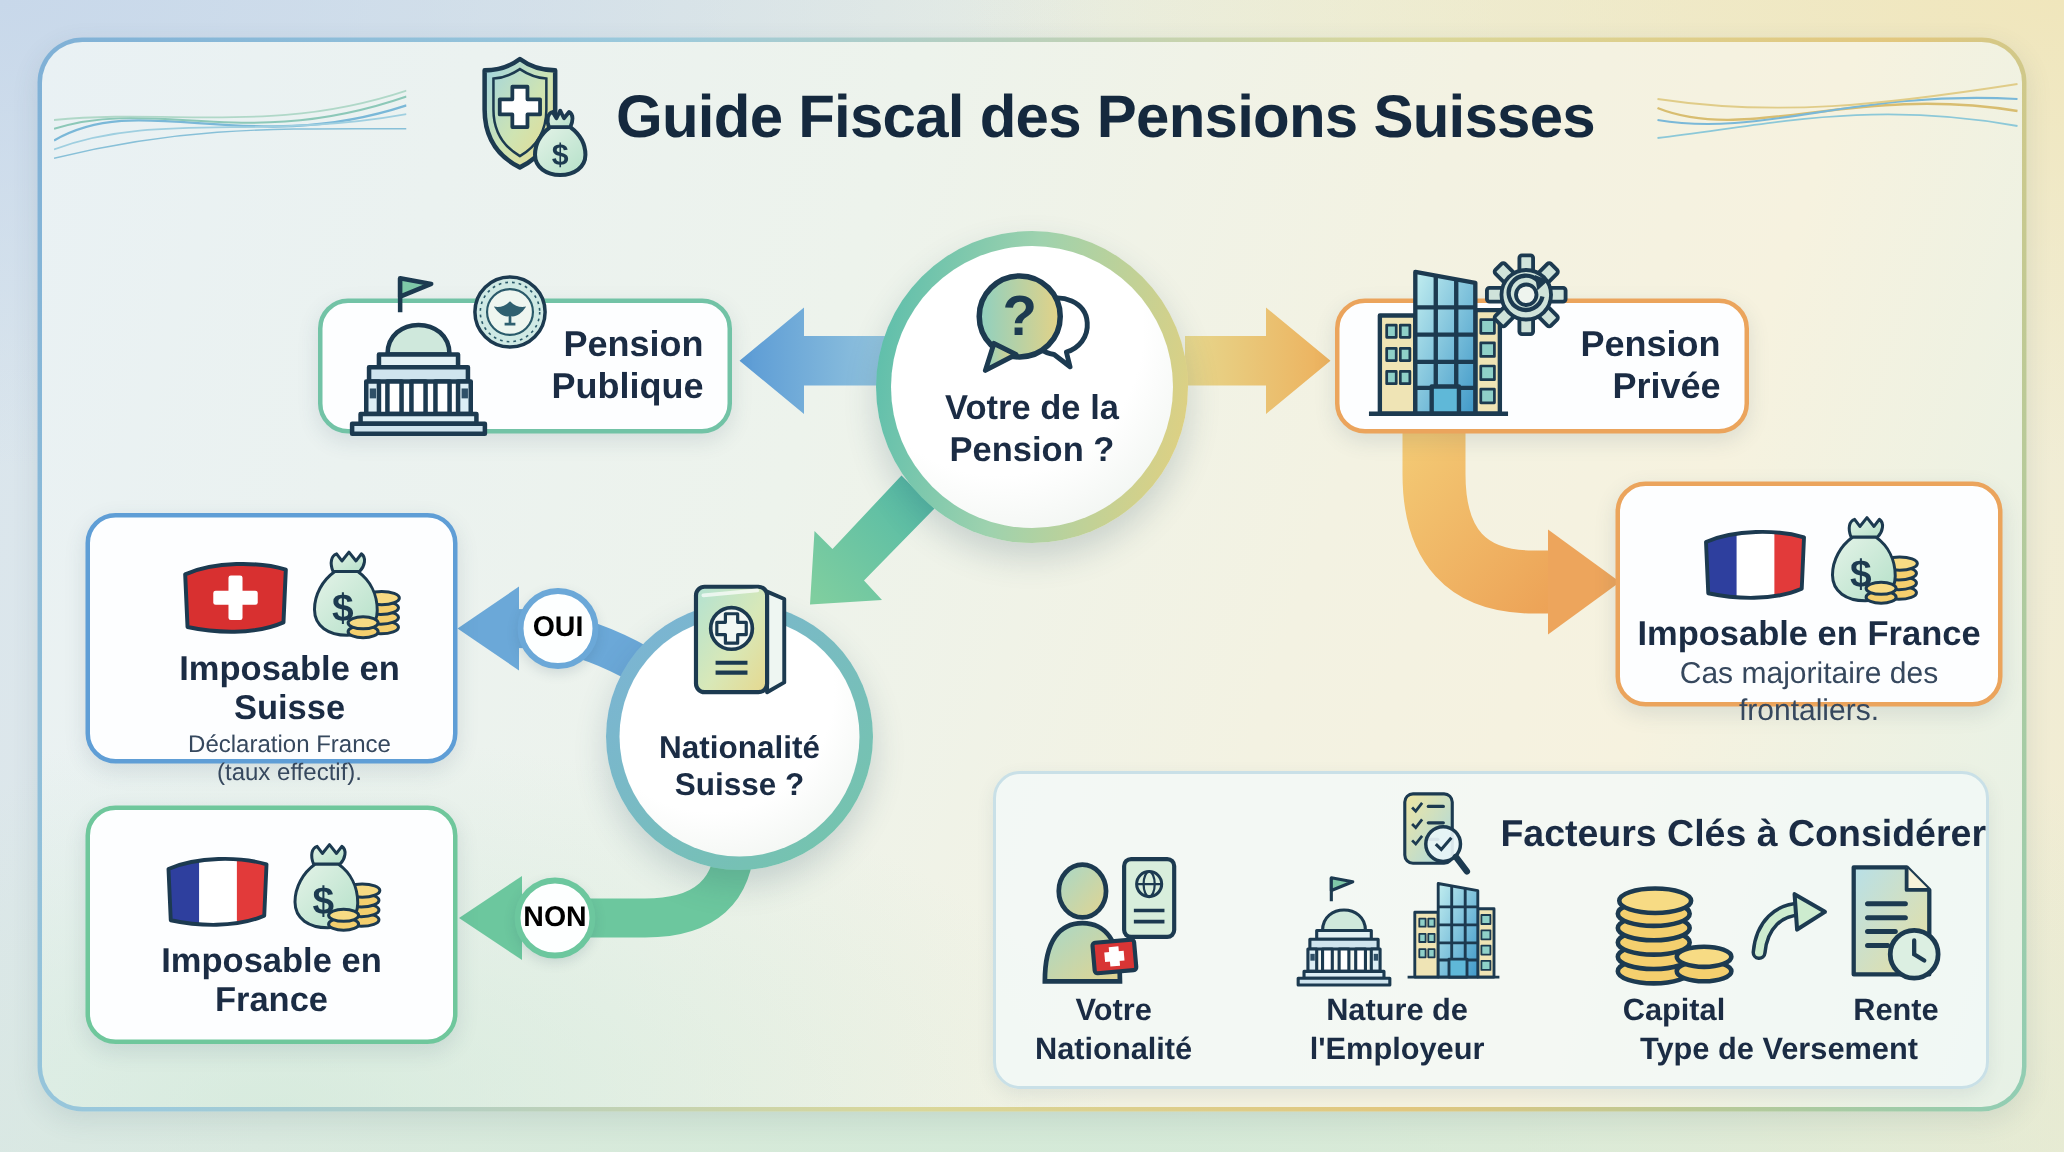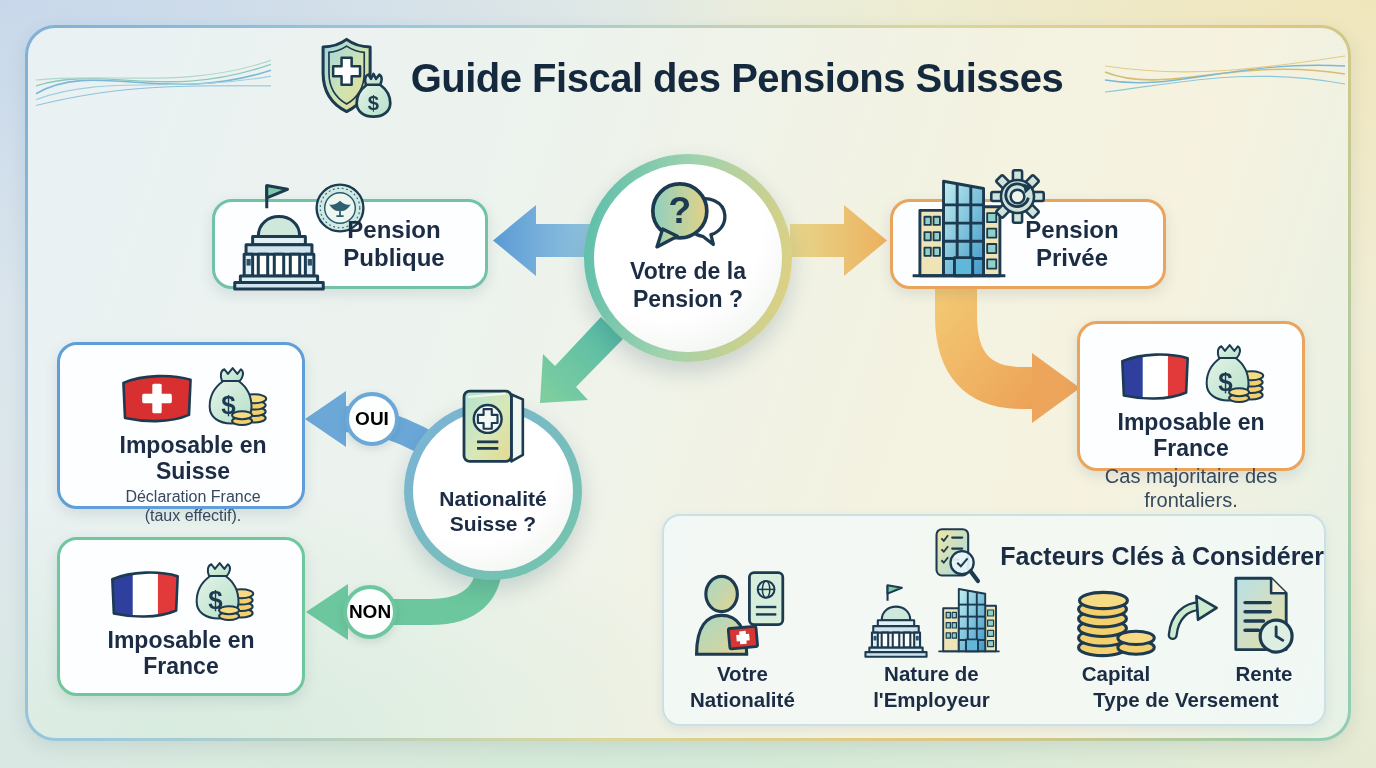--- a/index.html
+++ b/index.html
@@ -29,27 +29,27 @@
   .node-source .inner{width:100%;height:100%;border-radius:50%;display:flex;flex-direction:column;align-items:center;background:radial-gradient(circle at 38% 30%, #ffffff 55%, #e9efe9);}
   .chat-icon{width:90px;height:79px;margin-top:14px;}
   .node-text{font-size:23px;font-weight:700;color:#1b2c44;line-height:1.2;text-align:center;margin-top:1px;}
   .node-nat{left:404px;top:402px;width:178px;height:178px;padding:9px;background:linear-gradient(135deg,#7cb2d9,#74c6a8);}
   .node-nat .inner{position:relative;width:100%;height:100%;border-radius:50%;background:radial-gradient(circle at 38% 30%, #ffffff 55%, #eaf0ea);}
   .passport-icon{position:absolute;left:50%;transform:translateX(-50%);top:-28px;width:78px;height:85px;}
   .node-nat .node-text{position:absolute;left:0;right:0;top:74px;font-size:21px;}
   .box{position:absolute;background:#fdfeff;border-radius:20px;box-sizing:border-box;z-index:2;box-shadow:0 5px 14px rgba(44,78,102,.13);}
   .box-publique{left:212px;top:199px;width:276px;height:90px;border:3px solid #72c3a6;}
   .box-privee{left:890px;top:199px;width:276px;height:90px;border:3px solid #eba45c;}
-  .side-label{position:absolute;right:16px;top:0;height:100%;width:150px;display:flex;flex-direction:column;justify-content:center;text-align:center;font-size:24px;font-weight:700;color:#1b2c44;line-height:1.18;}
+  .side-label{position:absolute;right:16px;top:0;height:100%;width:150px;display:flex;flex-direction:column;justify-content:center;text-align:center;font-size:24px;font-weight:700;color:#1b2c44;line-height:1.18;align-items:flex-end;}
   .icon-gov{position:absolute;left:12px;top:-24px;width:104px;height:113px;}
   .icon-seal{position:absolute;left:98px;top:-21px;width:54px;height:54px;}
   .icon-office{position:absolute;left:16px;top:-30px;width:100px;height:114px;}
   .icon-gear{position:absolute;left:96px;top:-34px;width:57px;height:57px;}
   .result-box{display:flex;flex-direction:column;align-items:center;padding-top:14px;}
-  .box-fr-right{left:1077px;top:321px;width:228px;height:150px;border:3px solid #eba45c;}
+  .box-fr-right{left:1077px;top:321px;width:258px;height:150px;border:3px solid #eba45c;}
   .box-ch{left:57px;top:342px;width:248px;height:167px;border:3px solid #5f9ed6;padding-top:16px;padding-left:24px;}
   .box-fr-left{left:57px;top:537px;width:248px;height:159px;border:3px solid #6fc79c;padding-top:16px;}
   .icons-row{display:flex;align-items:flex-end;gap:6px;}
   .flag-icon{width:76px;height:55px;}
   .bag-icon{width:66px;height:66px;}
   .result-title{font-size:23px;font-weight:800;color:#1b2c44;margin-top:5px;line-height:1.15;text-align:center;}
   .result-sub{font-size:20px;color:#36485e;margin-top:2px;line-height:1.22;text-align:center;}
   .box-ch .result-sub{font-size:16px;}
   .badge{position:absolute;width:54px;height:54px;border-radius:50%;background:#fdffff;display:flex;align-items:center;justify-content:center;font-size:19px;font-weight:800;color:#000000;box-sizing:border-box;z-index:3;box-shadow:0 3px 8px rgba(44,78,102,.15);}
   .badge-oui{left:345px;top:392px;border:4px solid #6ba8d8;}

